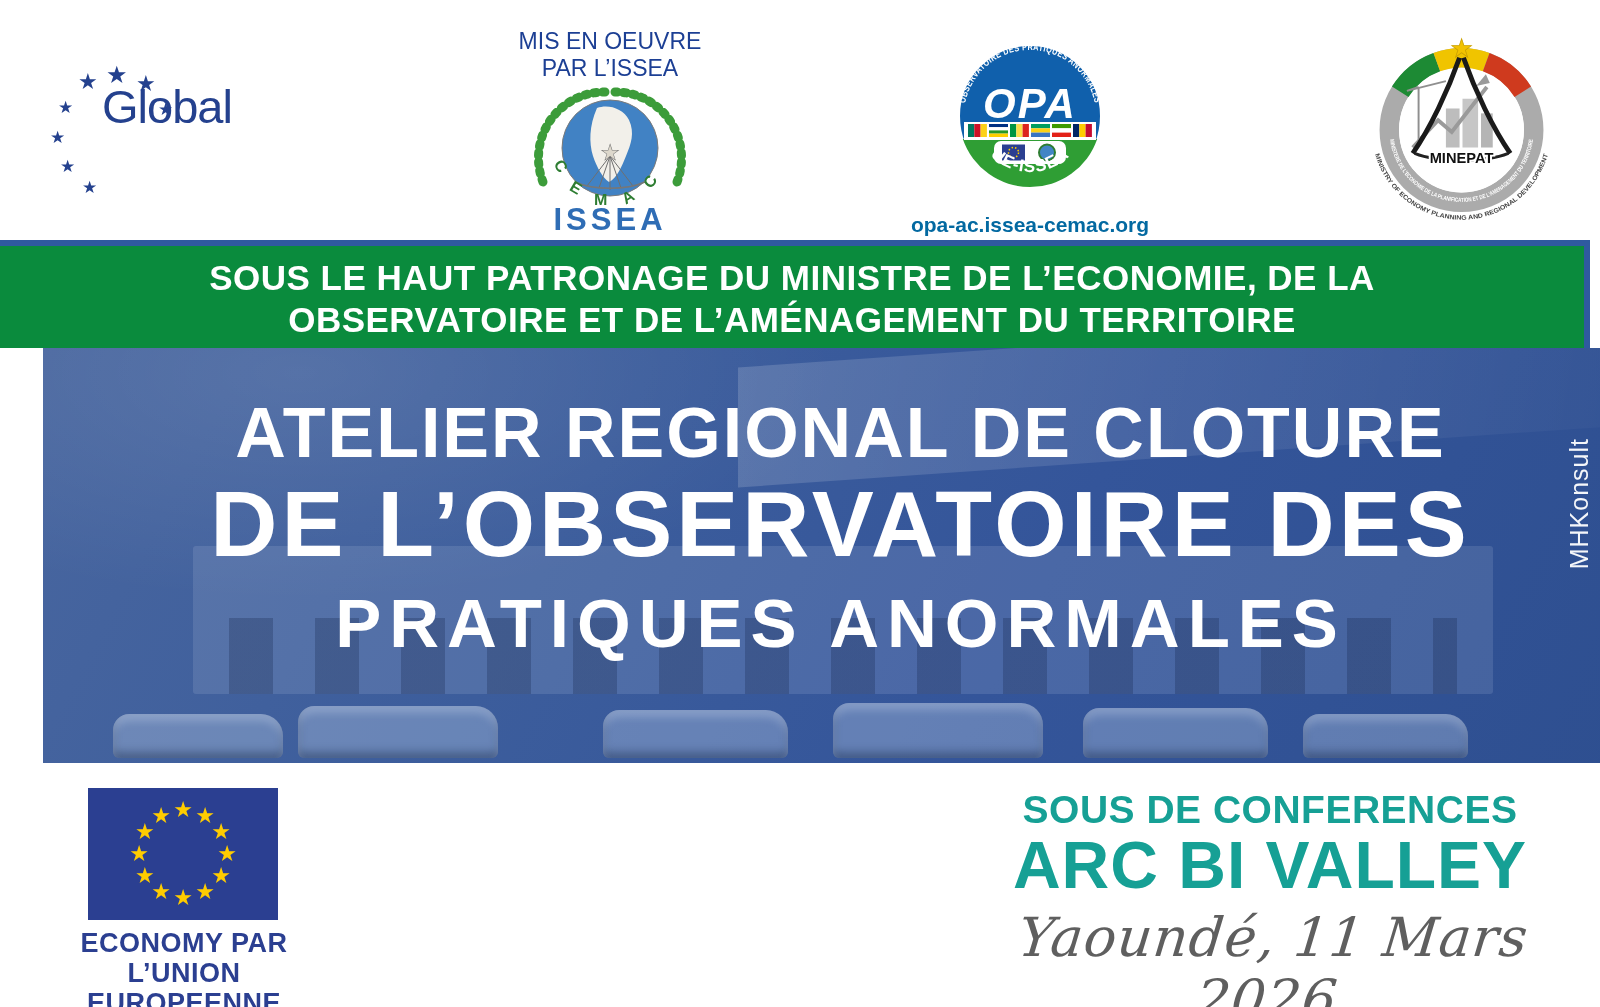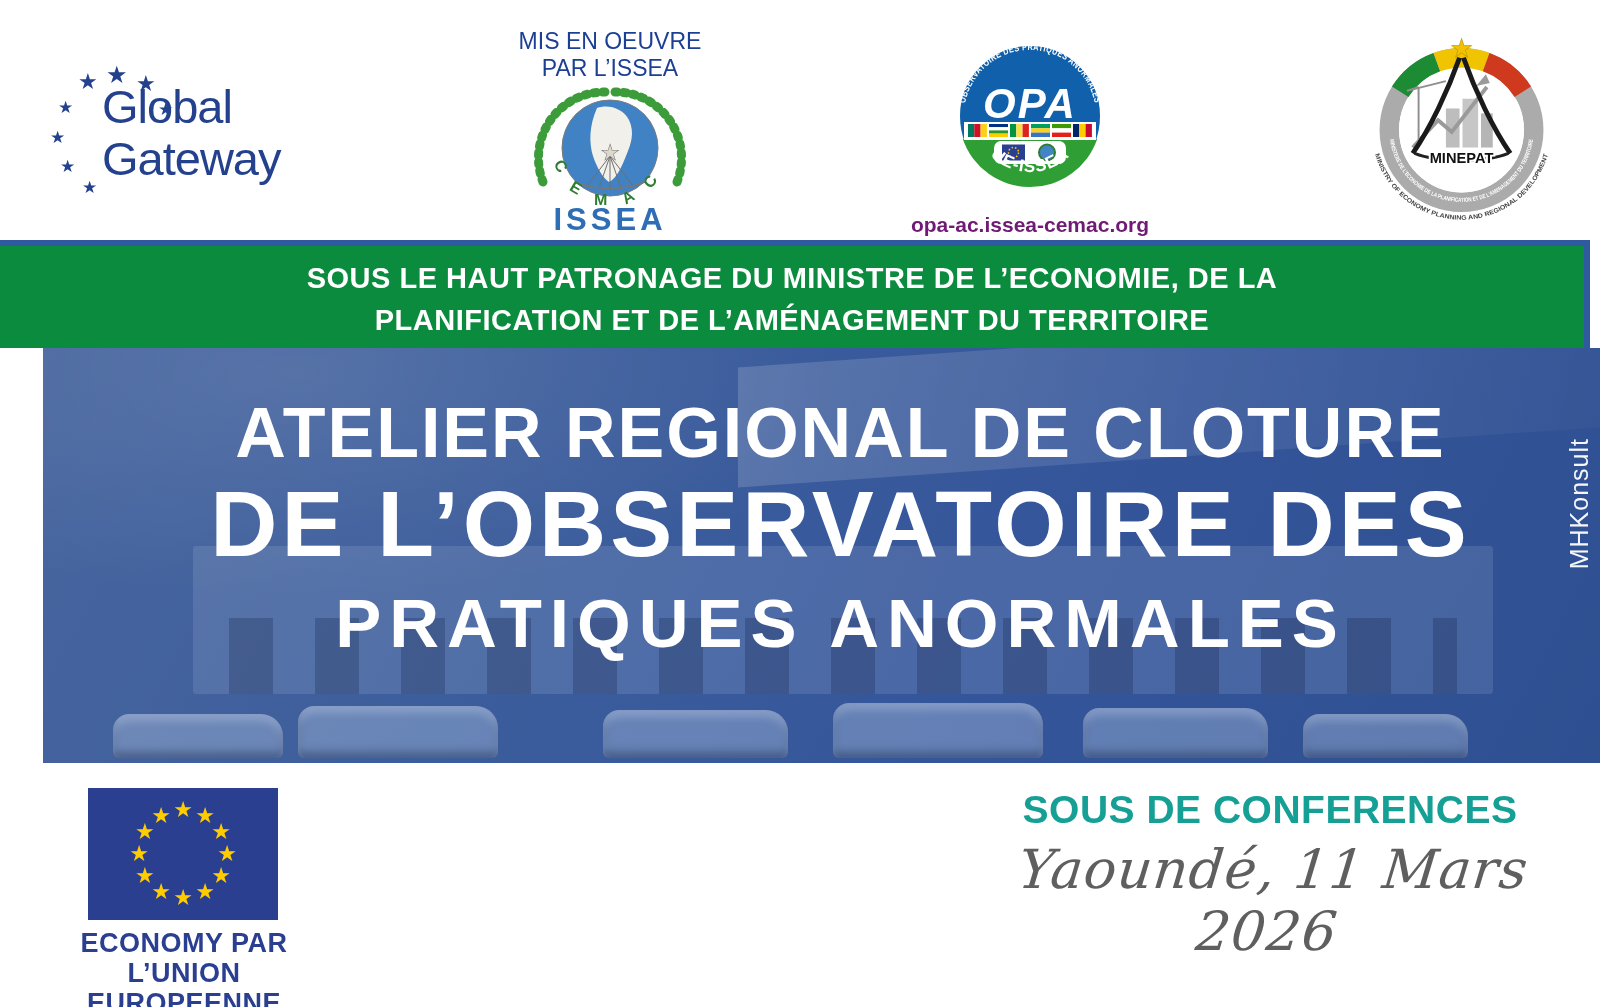--- a/index.html
+++ b/index.html
@@ -10,28 +10,28 @@
   .gg{position:absolute;left:40px;top:55px;width:310px;height:150px;color:#24418e;}
   .gg-star{position:absolute;color:#24418e;line-height:1;}
   .gg-text{position:absolute;left:62px;top:26px;font-weight:400;font-size:47px;line-height:52px;letter-spacing:-1px;color:#24418e;}
 
   .issea{position:absolute;left:495px;top:28px;width:230px;text-align:center;}
   .issea-caption{color:#1c3f94;font-weight:400;font-size:23px;line-height:27px;letter-spacing:0;}
   .issea svg{display:block;margin:4px auto 0;}
 
   .opa{position:absolute;left:900px;top:28px;width:260px;text-align:center;}
   .opa svg{display:block;margin:0 auto;}
-  .opa-site{font-weight:700;font-size:21px;color:#701a75;margin-top:9px;white-space:nowrap;letter-spacing:0;}
+  .opa-site{font-weight:700;font-size:21px;color:#0369a1;margin-top:9px;white-space:nowrap;letter-spacing:0;}
 
   .minepat{position:absolute;left:1362px;top:28px;width:200px;height:200px;}
 
   
   .patronage{position:absolute;left:0;top:240px;width:1590px;height:108px;box-sizing:border-box;
     background:#0a8b3d;border-top:6px solid #2f5a9f;border-right:6px solid #2f5a9f;
-    color:#fff;text-align:center;font-weight:700;font-size:29px;line-height:42px;letter-spacing:.5px;padding-top:11px;}
+    color:#fff;text-align:center;font-weight:700;font-size:35px;line-height:42px;letter-spacing:.5px;padding-top:11px;}
 
   
   .hero{position:absolute;left:0;top:348px;width:1595px;height:415px;overflow:hidden;
     background:
       radial-gradient(900px 380px at 16% 6%, rgba(255,255,255,0.10), rgba(255,255,255,0) 60%),
       linear-gradient(118deg,#48669f 0%,#3c5d9c 34%,#34559a 62%,#2e4f90 100%); margin-left: 43px;}
   .ph-roof{position:absolute;right:0;top:-12px;width:900px;height:120px;
     background:linear-gradient(100deg,rgba(255,255,255,0.16),rgba(255,255,255,0.02));transform:skewY(-4deg);}
   .ph-building{position:absolute;left:150px;top:198px;width:1300px;height:148px;
     background:rgba(226,234,248,0.13);border-radius:3px;}
@@ -68,21 +68,20 @@
     <span class="gg-star" style="left:18px;top:44px;font-size:17px;">★</span>
     <span class="gg-star" style="left:38px;top:16px;font-size:22px;">★</span>
     <span class="gg-star" style="left:66px;top:8px;font-size:24px;">★</span>
     <span class="gg-star" style="left:96px;top:18px;font-size:22px;">★</span>
     <span class="gg-star" style="left:118px;top:46px;font-size:17px;">★</span>
     <span class="gg-star" style="left:10px;top:74px;font-size:17px;">★</span>
     <span class="gg-star" style="left:20px;top:103px;font-size:17px;">★</span>
     <span class="gg-star" style="left:42px;top:124px;font-size:17px;">★</span>
     <div class="gg-text">
       <div>Global</div>
-      <div>Gateway</div>
     </div>
   </div>
 
   <div class="issea">
     <div class="issea-caption">
       <div>MIS EN OEUVRE</div>
       <div>PAR L’ISSEA</div>
     </div>
     <svg width="210" height="152" viewBox="0 0 210 152">
       <path d="M38,96 A66,66 0 0 1 100,6" fill="none" stroke="#3c9c3a" stroke-width="9" stroke-linecap="round" stroke-dasharray="3 6"></path>
@@ -171,21 +170,21 @@
     </text>
     <path id="mnEnArc" d="M11.4,118 A92,92 0 0 0 192.6,118" fill="none"></path>
     <text font-size="6.5" font-weight="bold" fill="#444444">
       <textPath href="#mnEnArc" startOffset="50%" text-anchor="middle" lengthAdjust="spacingAndGlyphs" textLength="238">MINISTRY OF ECONOMY PLANNING AND REGIONAL DEVELOPMENT</textPath>
     </text>
     <text x="102" y="136" text-anchor="middle" font-size="15" font-weight="bold" fill="#111111" style="paint-order:stroke;stroke:#ffffff;stroke-width:4;">MINEPAT</text>
   </svg>
 
   <section class="patronage">
     <div>SOUS LE HAUT PATRONAGE DU MINISTRE DE L’ECONOMIE, DE LA</div>
-    <div>PLANIFICATION ET DE L’AMÉNAGEMENT DU TERRITOIRE</div>
+    <div>OBSERVATOIRE ET DE L’AMÉNAGEMENT DU TERRITOIRE</div>
   </section>
 
   <section class="hero">
     <div class="ph-roof"></div>
     <div class="ph-building"></div>
     <div class="ph-cars">
       <span class="car" style="left:70px;width:170px;height:44px;"></span>
       <span class="car" style="left:255px;width:200px;height:52px;"></span>
       <span class="car" style="left:560px;width:185px;height:48px;"></span>
       <span class="car" style="left:790px;width:210px;height:55px;"></span>
@@ -214,16 +213,17 @@
     <span style="--a:300deg">★</span>
     <span style="--a:330deg">★</span>
   </div>
   <div class="eu-text">
     <div>ECONOMY PAR</div>
     <div>L’UNION EUROPEENNE</div>
   </div>
 
   <div class="venue">
     <div class="venue-l1">SOUS DE CONFERENCES</div>
+    <div class="venue-l2">ARC BI VALLEY</div>
     <div class="venue-date">Yaoundé, 11 Mars 2026</div>
   </div>
 
 </div>
 
 </body></html>

